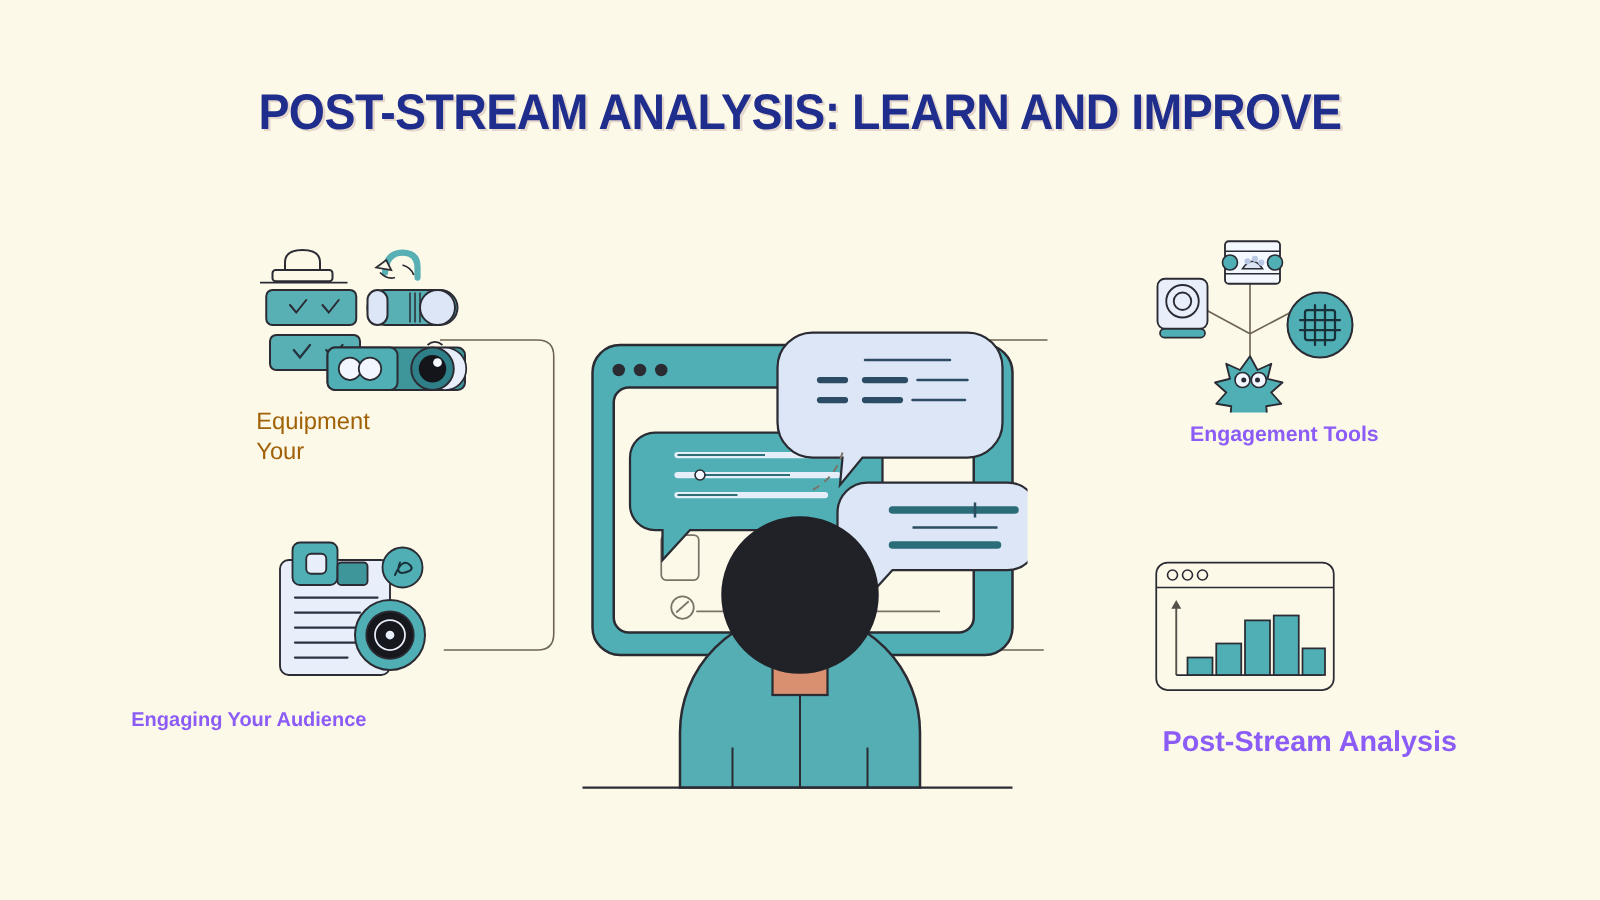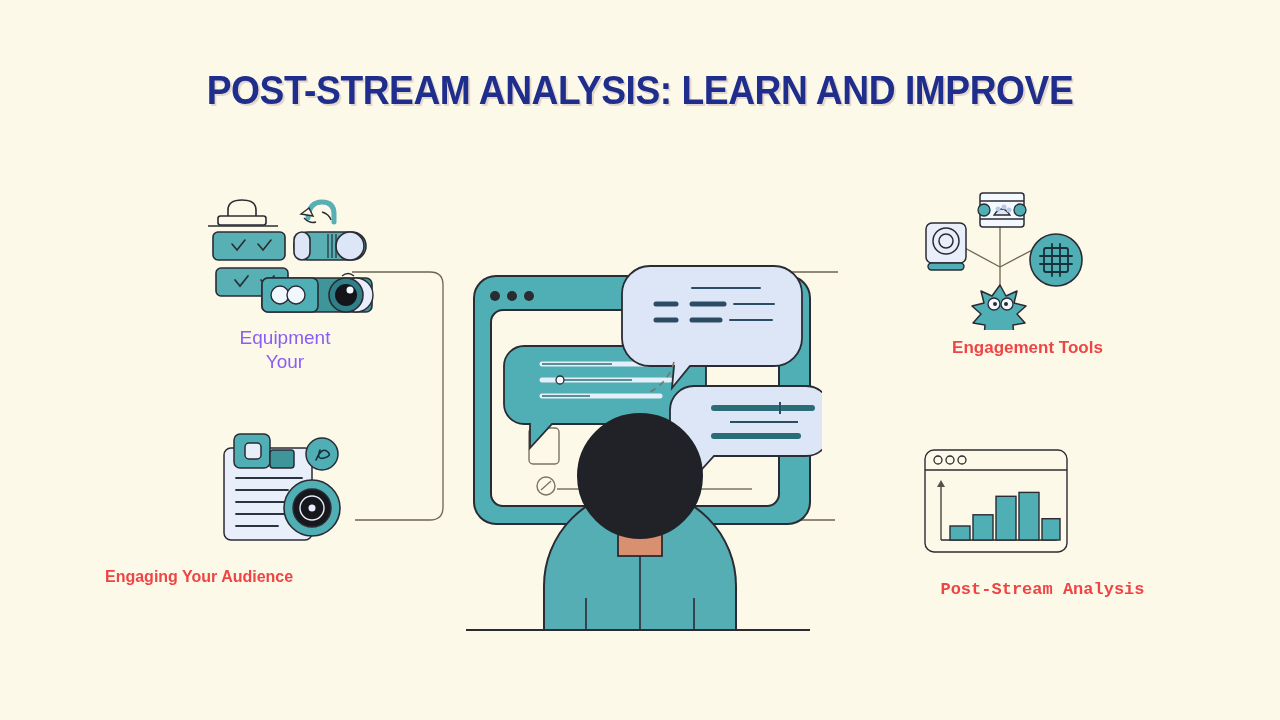--- a/index.html
+++ b/index.html
@@ -36,54 +36,53 @@
     text-shadow: 2px 2px 0 rgba(180,150,150,0.35);
     transform: scaleX(0.93);
     transform-origin: center center;
     white-space: nowrap;
   }
   
   .node-label {
     position: absolute;
     font-family: "Liberation Sans", sans-serif;
     font-weight: bold;
-    color: #ef4444;
+    color: #8b5cf6;
     white-space: nowrap;
   }
   #label-equipment {
     left: 205px;
     top: 326px;
     width: 160px;
-    text-align: center;
+    text-align: left;
     font-size: 19px;
     font-weight: normal;
     line-height: 1.25;
-    color: #8b5cf6;
+    color: #a16207;
   }
   #label-engaging {
     left: 105px;
     top: 568px;
     width: 300px;
     text-align: left;
     font-size: 16px;
   }
   #label-tools {
     left: 925px;
     top: 338px;
     width: 205px;
     text-align: center;
     font-size: 17px;
   }
   #label-post {
     left: 930px;
     top: 580px;
     width: 225px;
     text-align: center;
-    font-size: 17px;
-    font-family: Liberation Mono, monospace;
+    font-size: 23px;
   }
   
   .art {
     position: absolute;
   }
 </style>
 </head>
 <body>
 
 <div id="slide">

